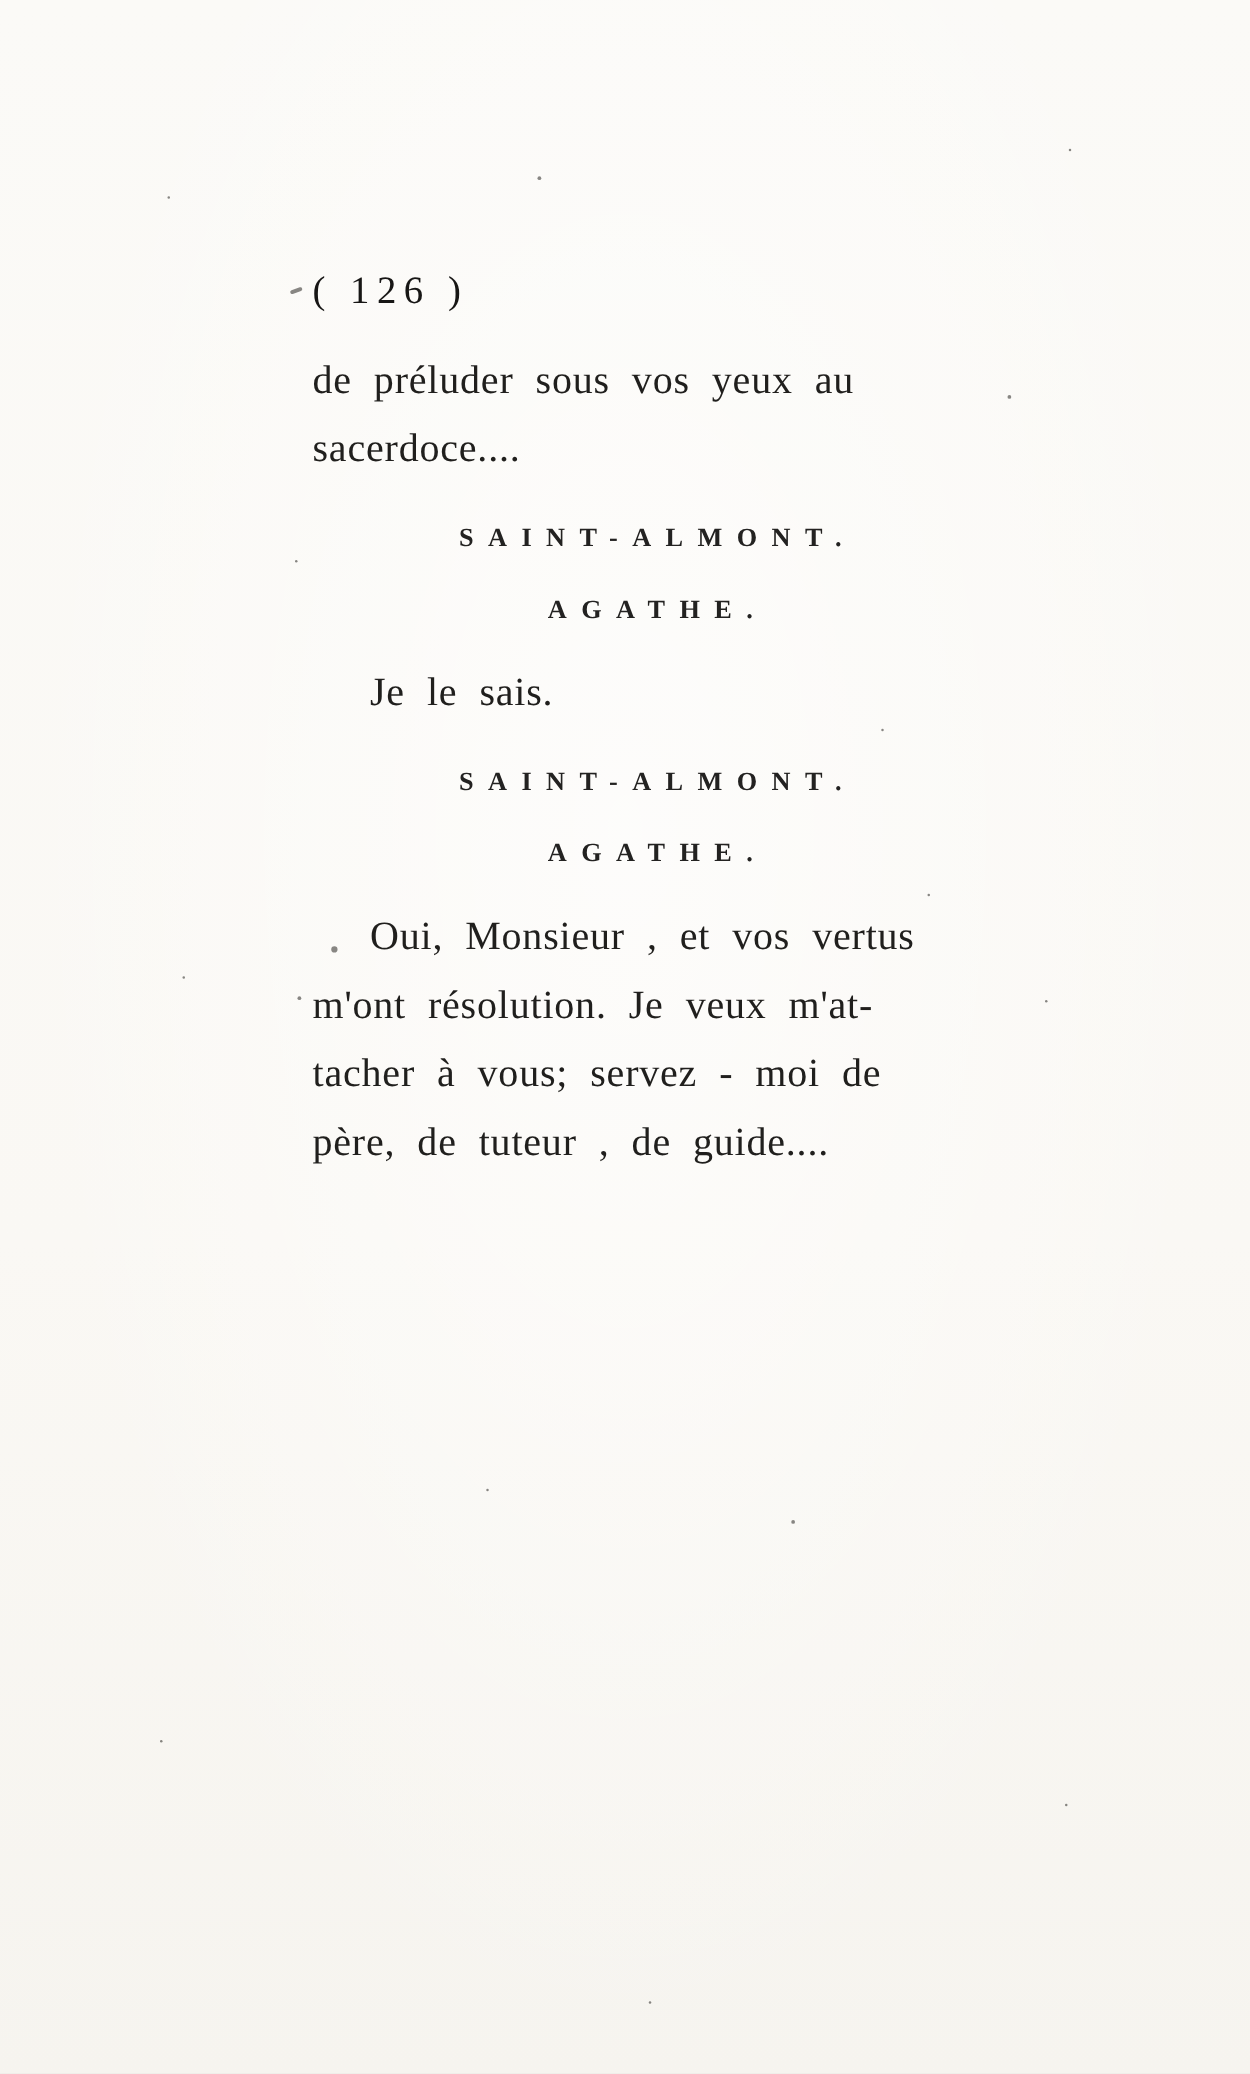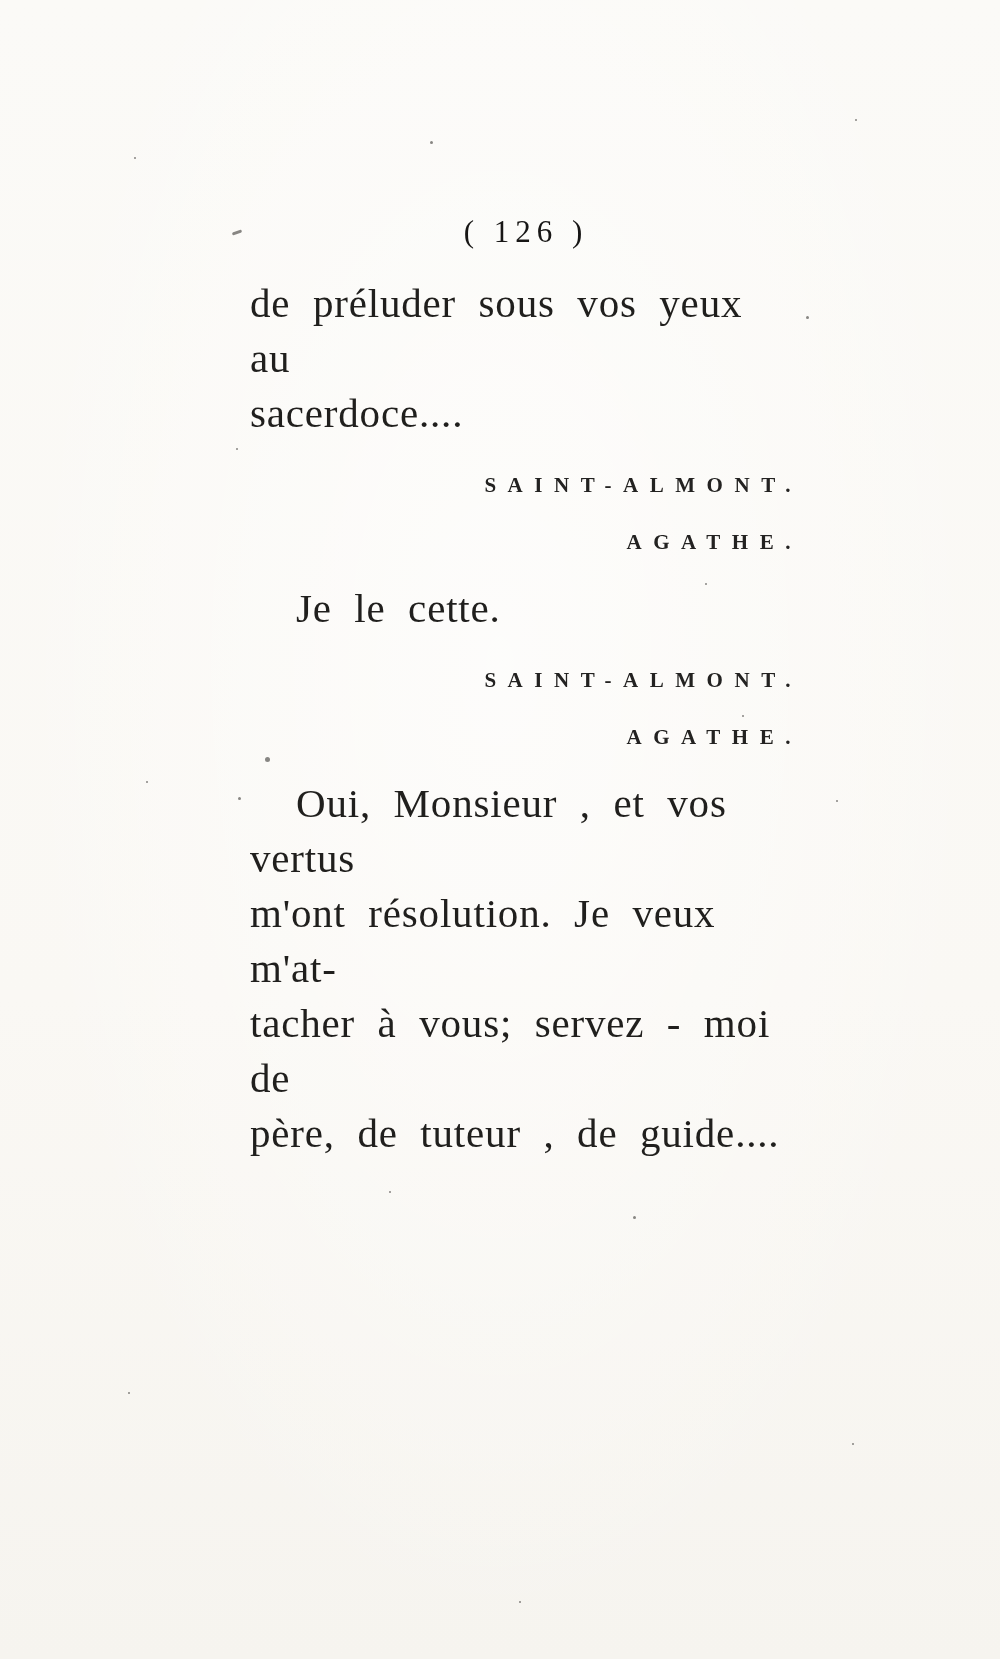--- a/index.html
+++ b/index.html
@@ -20,40 +20,40 @@
     color: #1e1d1c;
   }
   .text-column {
     position: absolute;
     left: 250px;
     top: 0;
     width: 552px;
     padding-top: 214px;
   }
   .page-number {
-    text-align: center;
+    text-align: left;
     font-size: 31px;
     letter-spacing: 6px;
     margin: 0 0 26px 0;
     color: #171615;
   }
   .para {
-    font-size: 41px;
+    font-size: 32px;
     line-height: 55px;
     margin: 0;
     white-space: pre-line;
     word-spacing: 0.28em;
     letter-spacing: 0.02em;
     color: #201f1d;
   }
   .para.indent {
     text-indent: 46px;
   }
   .speaker {
-    text-align: right;
+    text-align: center;
     font-size: 21px;
     font-weight: bold;
     letter-spacing: 0.55em;
     margin: 32px 0 26px 0;
     color: #232221;
     white-space: nowrap;
   }
   
   .speck {
     position: absolute;
@@ -90,21 +90,21 @@
     <p class="page-number">( 126 )</p>
 
     <p class="para">de préluder sous vos yeux au
 sacerdoce....</p>
 
     <p class="speaker">SAINT-ALMONT.</p>
 
 
     <p class="speaker">AGATHE.</p>
 
-    <p class="para indent">Je le cette.</p>
+    <p class="para indent">Je le sais.</p>
 
     <p class="speaker">SAINT-ALMONT.</p>
 
 
     <p class="speaker">AGATHE.</p>
 
     <p class="para indent">Oui, Monsieur , et vos vertus
 m'ont résolution. Je veux m'at-
 tacher à vous; servez - moi de
 père, de tuteur , de guide....</p>

